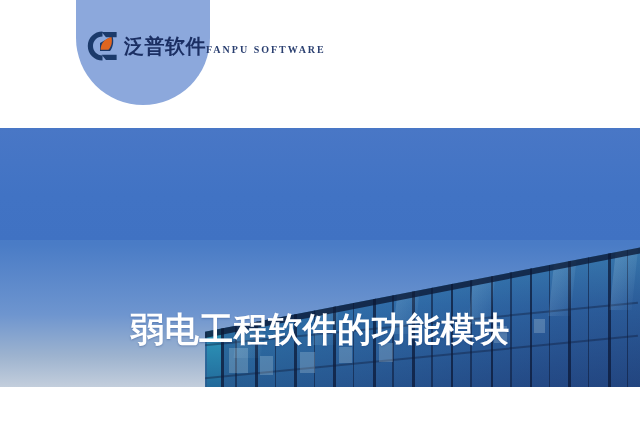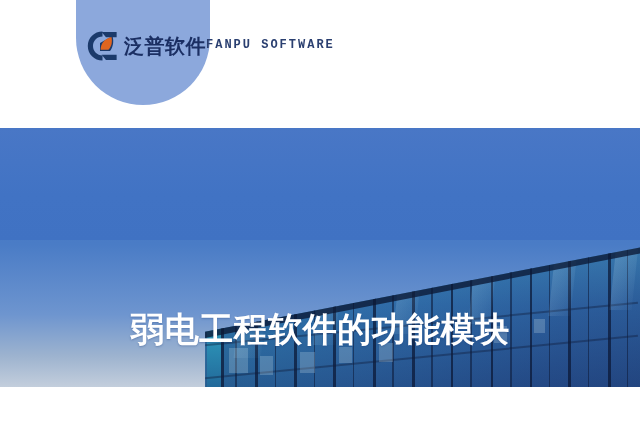--- a/index.html
+++ b/index.html
@@ -68,27 +68,27 @@
   }
   .logo-cn {
     font-family: "DejaVu Sans", sans-serif;
     font-size: 20px;
     font-weight: 700;
     color: #1b2f63;
     letter-spacing: 0.5px;
     white-space: nowrap;
   }
   .logo-en {
-    font-family: Liberation Mono, monospace;
-    font-size: 12px;
+    font-family: Liberation Serif, serif;
+    font-size: 10px;
     font-weight: 700;
     color: #2a3f70;
     letter-spacing: 2.0px;
     white-space: nowrap;
-    margin-top: 3px;
+    margin-top: 9px;
   }
 
   
   .banner {
     position: absolute;
     left: 0;
     top: 128px;
     width: 640px;
     height: 259px;
     overflow: hidden;

